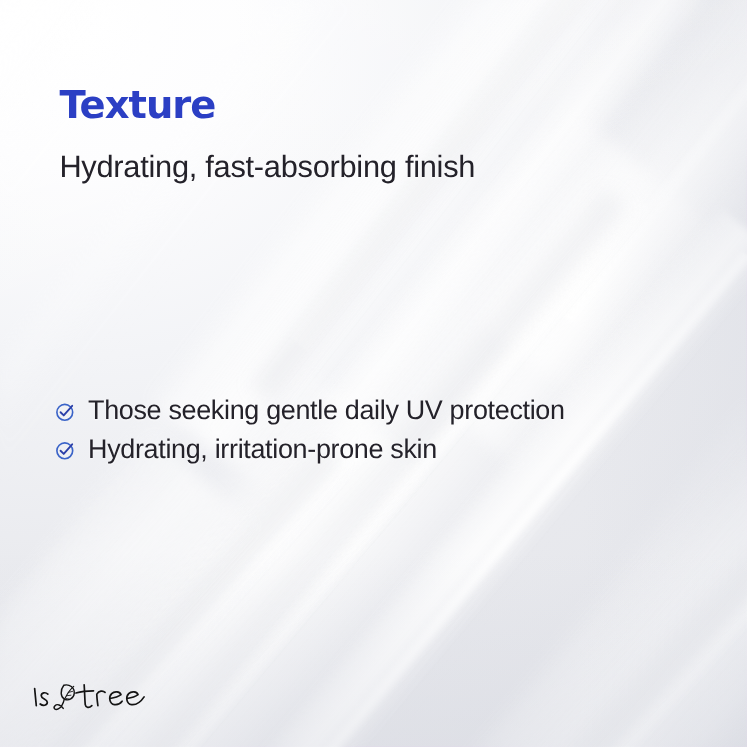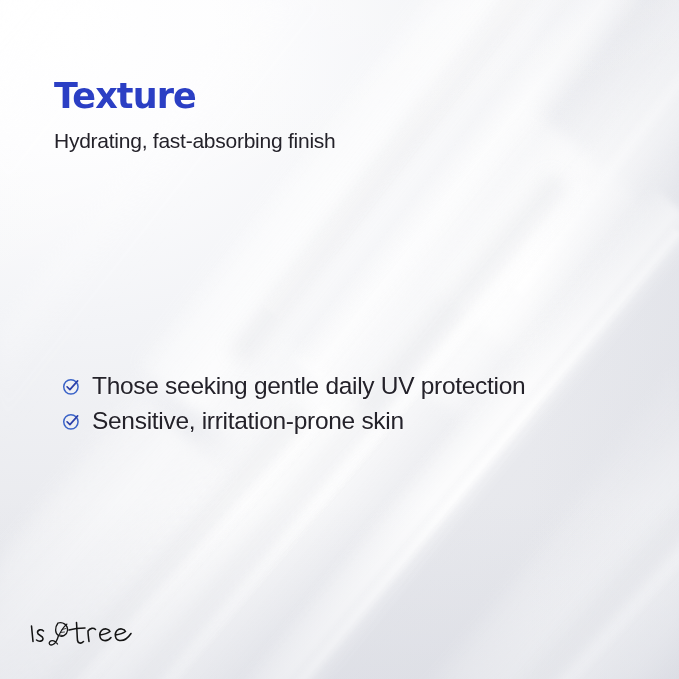--- a/index.html
+++ b/index.html
@@ -101,34 +101,34 @@
   }
 
   #texture-title   { left: 54px; top: 50px;  }
   #recommended-title { left: 53px; top: 297px; }
 
   #texture-subtitle {
     position: absolute;
     left: 54px;
     top: 108px;
     font-family: "Liberation Sans", sans-serif;
-    font-size: 21px;
+    font-size: 28px;
     font-weight: 400;
     letter-spacing: -0.25px;
     line-height: 1.15;
     color: #24222a;
     white-space: nowrap;
     text-shadow: 0 1px 2px rgba(255,255,255,0.8);
   }
 
   #benefit-list {
     position: absolute;
     left: 49px;
     top: 356px;
-    margin: 12px;
+    margin: 0;
     padding: 0;
     list-style: none;
   }
   .benefit-item {
     display: flex;
     align-items: center;
     height: 35px;
     gap: 10px;
   }
   .check-icon {
@@ -221,21 +221,21 @@
         <span class="benefit-text">Those seeking gentle daily UV protection</span>
       </li>
 
       <li class="benefit-item">
         <span class="check-icon">
           <svg viewBox="0 0 24 24" fill="none" xmlns="http://www.w3.org/2000/svg">
             <circle cx="11.3" cy="12.4" r="8.2" stroke="#3a63c8" stroke-width="1.7"></circle>
             <path d="M6.9 12.3 L10.2 15.6 L19.0 5.6" stroke="#2b3fa8" stroke-width="1.9" stroke-linecap="round" stroke-linejoin="round"></path>
           </svg>
         </span>
-        <span class="benefit-text">Sensitive, irritation-prone skin</span>
+        <span class="benefit-text">Hydrating, irritation-prone skin</span>
       </li>
 
     </ul>
 
     <div id="brand-logo">
       <svg viewBox="0 0 244 80" xmlns="http://www.w3.org/2000/svg" fill="none" stroke="#141414" stroke-width="3.1" stroke-linecap="round" stroke-linejoin="round">
 
         <path d="M9 26 C10 36, 11 46, 12 57"></path>
 
         <path d="M33 36 C29 32, 21 33, 21 39 C21 45, 32 45, 32 51 C32 57, 24 58, 19 54"></path>

